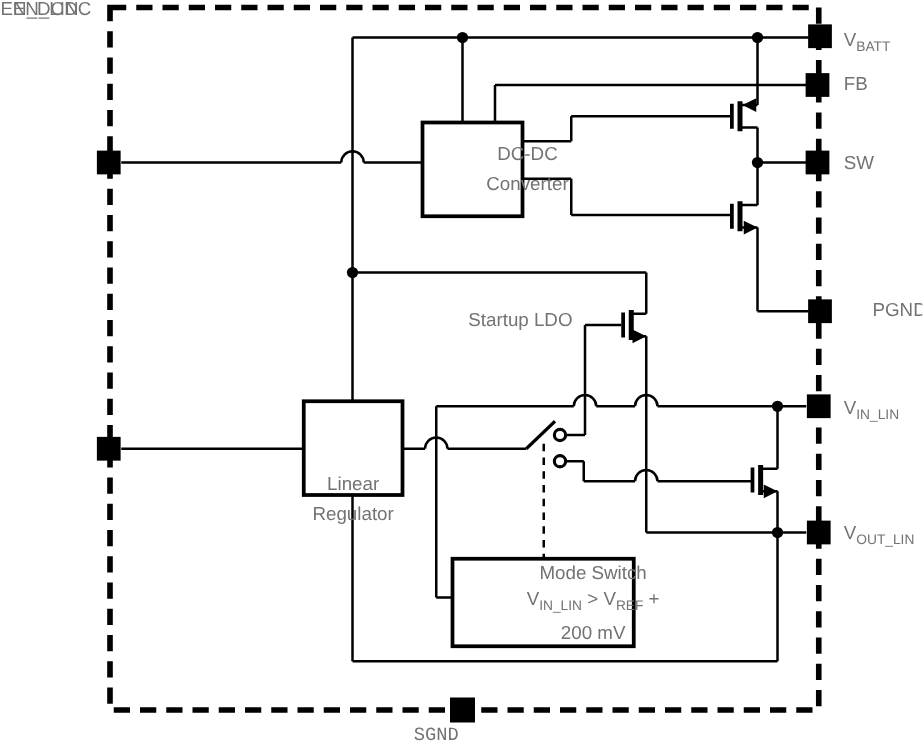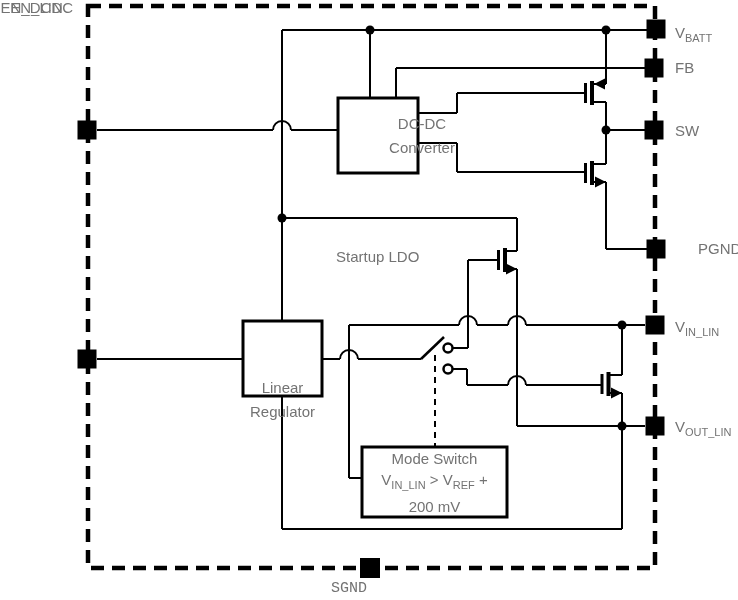--- a/index.html
+++ b/index.html
@@ -4,21 +4,21 @@
 <style>
   html,body{margin:0;padding:0;background:#ffffff;}
   #stage{position:relative;width:738px;height:600px;background:#ffffff;
          font-family:"Liberation Sans", sans-serif;color:#737373;overflow:hidden;}
   #diagram-svg{position:absolute;left:0;top:0;}
   .lbl{position:absolute;font-size:15px;line-height:16px;white-space:nowrap;}
   .sub{font-size:11px;vertical-align:-4px;}
   .blocklbl{position:absolute;display:flex;flex-direction:column;justify-content:center;
             align-items:center;text-align:center;font-size:15px;}
   .dcdc-lh{line-height:24px;}
-  .mode-lh{line-height:21px;}
+  .mode-lh{line-height:21px;margin-left:40px;}
 </style>
 </head>
 <body>
 
 <div id="stage">
 
 <svg id="diagram-svg" width="738" height="600" viewBox="0 0 738 600">
 
   <rect x="88" y="6" width="567" height="562" fill="none" stroke="#000" stroke-width="4.5" stroke-dasharray="13 8"></rect>
 
@@ -109,21 +109,21 @@
 <div class="lbl" style="left:0;top:350;width:73px;text-align:center;">EN_LIN</div>
 
 <div class="lbl" style="left:675px;top:25px;"><span>V</span><span class="sub">BATT</span></div>
 <div class="lbl" style="left:675px;top:60px;">FB</div>
 <div class="lbl" style="left:675px;top:123px;">SW</div>
 <div class="lbl" style="left:698px;top:241px;">PGND</div>
 <div class="lbl" style="left:675px;top:319px;"><span>V</span><span class="sub">IN_LIN</span></div>
 <div class="lbl" style="left:675px;top:419px;"><span>V</span><span class="sub">OUT_LIN</span></div>
 <div class="lbl" style="left:331px;top:581px;width:82px;text-align:left;font-family:Liberation Mono, monospace;">SGND</div>
 
-<div class="lbl" style="left:336px;top:249px;width:122px;text-align:left;">Startup LDO</div>
+<div class="lbl" style="left:336px;top:249px;width:122px;text-align:right;">Startup LDO</div>
 
 <div class="blocklbl dcdc-lh" style="left:340px;top:100px;width:76px;height:71px;padding-left:44px;">
   <span>DC-DC</span>
   <span>Converter</span>
 </div>
 
 <div class="blocklbl dcdc-lh" style="left:245px;top:323px;width:75px;height:71px;margin-top:41px;">
   <span>Linear</span>
   <span>Regulator</span>
 </div>

